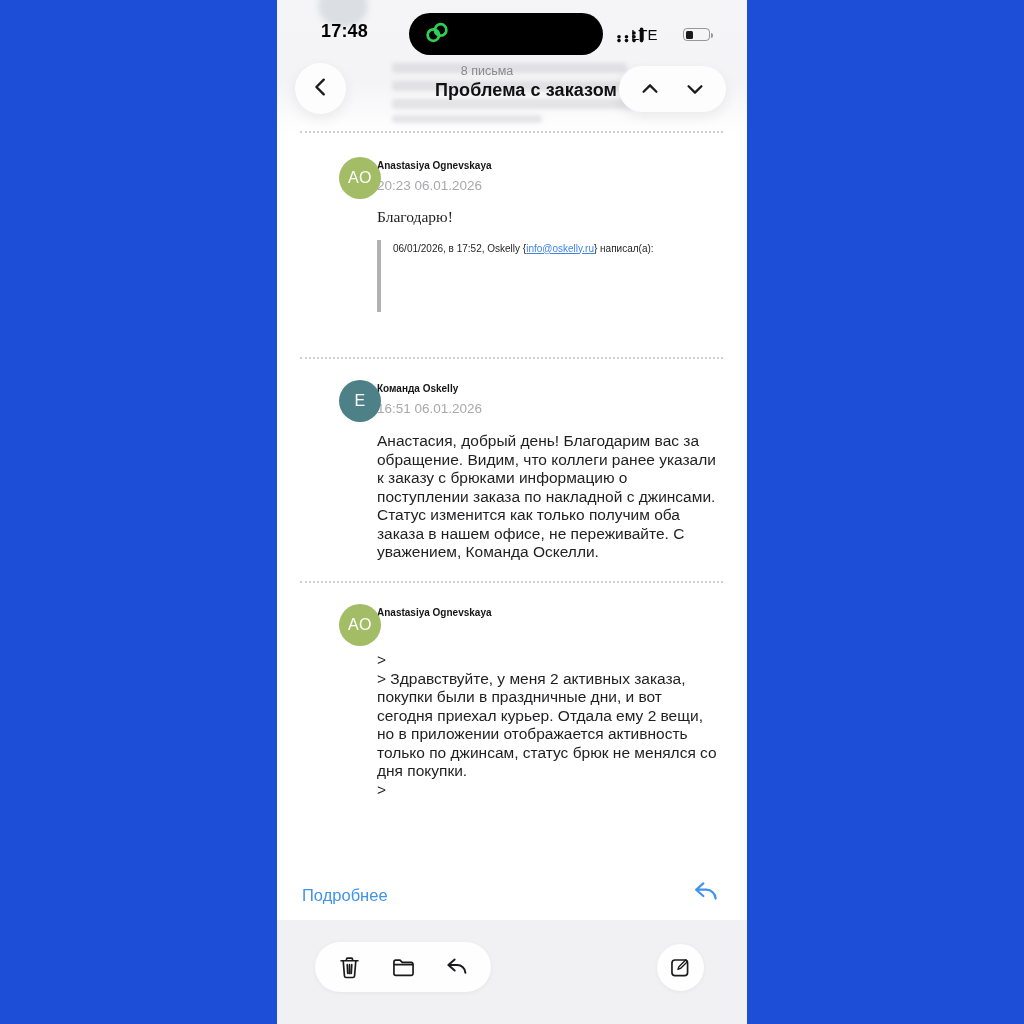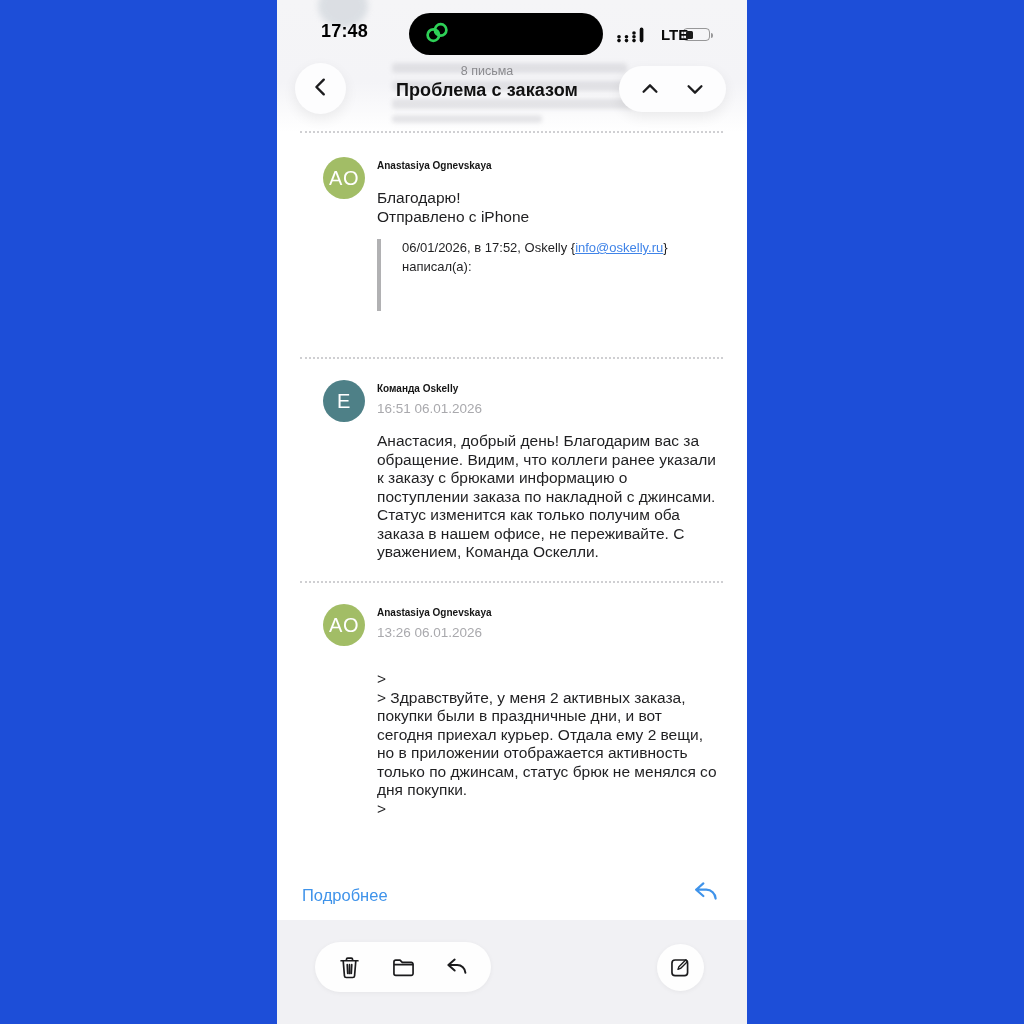--- a/index.html
+++ b/index.html
@@ -10,48 +10,48 @@
   
   .header{position:absolute;left:0;top:0;width:470px;height:132px;
           background:linear-gradient(#f5f5f7 0%,#f4f4f7 62%,rgba(248,248,250,.65) 85%,rgba(255,255,255,0) 100%);z-index:2;}
   .blur-circle{position:absolute;left:41px;top:-16px;width:50px;height:44px;border-radius:50%;
                background:#c6cdd4;opacity:.55;filter:blur(3px);}
   .blur-line{position:absolute;background:#c2c2c8;opacity:.4;filter:blur(2px);border-radius:3px;}
   .time{position:absolute;left:44px;top:21px;font-size:18px;font-weight:700;letter-spacing:.2px;color:#000;}
   .island{position:absolute;left:132px;top:13px;width:194px;height:42px;border-radius:21px;background:#000;
           display:flex;align-items:center;padding-left:13px;box-sizing:border-box;}
   .sbicons{position:absolute;top:0;left:0;}
-  .lte{position:absolute;left:384px;top:26px;font-size:15px;font-weight:700;color:#0a0a0a;text-align:right;}
+  .lte{position:absolute;left:354px;top:26px;font-size:15px;font-weight:400;color:#0a0a0a;text-align:right;}
   .battery{position:absolute;left:406px;top:28px;width:27px;height:13px;border:1px solid rgba(0,0,0,.38);
            border-radius:4px;box-sizing:border-box;}
   .battery .fill{position:absolute;left:1.5px;top:1.5px;width:7px;height:8px;background:#1a1a1a;border-radius:1.5px;}
   .battery .nub{position:absolute;right:-4px;top:3.5px;width:2.5px;height:5px;background:rgba(0,0,0,.38);
                 border-radius:0 2px 2px 0;}
 
   .back-btn{position:absolute;left:18px;top:63px;width:51px;height:51px;border-radius:50%;background:#fdfdfe;
             box-shadow:0 5px 14px rgba(0,0,0,.07);display:flex;align-items:center;justify-content:center;}
   .nav-titles{position:absolute;left:80px;right:130px;top:64px;text-align:center;z-index:3;}
   .nav-count{font-size:12.5px;color:#8a8a8e;margin-bottom:2px;}
-  .nav-title{font-size:18px;font-weight:700;color:#101010;letter-spacing:.1px;}
+  .nav-title{font-size:18px;font-weight:700;color:#101010;letter-spacing:.1px;text-align:right;}
   .updown{position:absolute;right:21px;top:66px;width:107px;height:46px;border-radius:23px;background:#fdfdfe;
           box-shadow:0 5px 14px rgba(0,0,0,.07);display:flex;align-items:center;justify-content:space-evenly;}
   .updown .chv{display:flex;align-items:center;justify-content:center;width:30px;height:46px;}
 
   .dotted{position:absolute;left:23px;right:24px;border-top:2px dotted #cfcfd2;height:0;}
 
   
   .msg{position:absolute;left:46px;right:26px;}
-  .avatar{position:absolute;left:0;top:0;width:42px;height:42px;border-radius:50%;
-          display:flex;align-items:center;justify-content:center;color:#fff;font-size:20px;font-weight:500;letter-spacing:.5px;}
+  .avatar{position:absolute;left:16px;top:0;width:42px;height:42px;border-radius:50%;
+          display:flex;align-items:center;justify-content:center;color:#fff;font-size:16px;font-weight:500;letter-spacing:.5px;}
   .mhead{margin-left:54px;}
   .mname{font-size:10px;font-weight:700;color:#151515;line-height:18px;}
   .mdate{font-size:13.5px;color:#a9a9ad;line-height:17px;margin-top:2px;}
   .mbody{margin-left:54px;font-size:15.5px;line-height:18.5px;color:#1f1f21;}
-  .quote{margin-left:54px;margin-top:13px;border-left:4px solid #b1b1b3;padding-left:21px;
-         font-size:13px;line-height:18.5px;color:#1f1f21;min-height:72px;box-sizing:border-box;}
+  .quote{margin-left:54px;margin-top:13px;border-left:4px solid #b1b1b3;padding-left:12px;
+         font-size:10px;line-height:18.5px;color:#1f1f21;min-height:72px;box-sizing:border-box;}
   .quote a{color:#4084e8;text-decoration:underline;}
 
   
   .more{position:absolute;left:25px;top:886px;font-size:16.5px;color:#3f93ea;}
   .reply-blue{position:absolute;right:25px;top:876px;}
 
   .toolbar{position:absolute;left:0;top:920px;width:470px;height:104px;background:#f1f1f4;}
   .tool-pill{position:absolute;left:38px;top:22px;width:176px;height:50px;border-radius:25px;background:#fefefe;
              box-shadow:0 1px 5px rgba(0,0,0,.05);display:flex;align-items:center;justify-content:space-evenly;}
   .tool-btn{display:flex;align-items:center;justify-content:center;width:40px;height:50px;}
@@ -126,24 +126,24 @@
         </span>
       </div>
     </div>
 
     <div class="dotted" style="top:131px;"></div>
 
     <div class="msg" style="top:157px;">
       <div class="avatar" style="background: rgb(162, 189, 102);">AO</div>
       <div class="mhead">
         <div class="mname">Anastasiya Ognevskaya</div>
-      </div>
-      <div class="mbody" style="margin-top:14px;">
+        <div class="mdate">20:23 06.01.2026</div>
+      </div>
+      <div class="mbody" style="margin-top:14px;font-family:Liberation Serif, serif;">
         <div>Благодарю!</div>
-        <div>Отправлено с iPhone</div>
       </div>
       <div class="quote">
         <span>06/01/2026, в 17:52, Oskelly {</span><a href="#">info@oskelly.ru</a><span>} написал(а):</span>
       </div>
     </div>
 
     <div class="dotted" style="top:357px;"></div>
 
     <div class="msg" style="top:380px;">
       <div class="avatar" style="background: rgb(78, 128, 135);">E</div>
@@ -153,21 +153,20 @@
       </div>
       <div class="mbody" style="margin-top:15px;">Анастасия, добрый день! Благодарим вас за обращение. Видим, что коллеги ранее указали к заказу с брюками информацию о поступлении заказа по накладной с джинсами. Статус изменится как только получим оба заказа в нашем офисе, не переживайте. С уважением, Команда Оскелли.</div>
     </div>
 
     <div class="dotted" style="top:581px;"></div>
 
     <div class="msg" style="top:604px;">
       <div class="avatar" style="background: rgb(162, 189, 102);">AO</div>
       <div class="mhead">
         <div class="mname">Anastasiya Ognevskaya</div>
-        <div class="mdate">13:26 06.01.2026</div>
       </div>
       <div class="mbody" style="margin-top:29px;">
         <div>&gt;</div>
         <div>&gt; Здравствуйте, у меня 2 активных заказа, покупки были в праздничные дни, и вот сегодня приехал курьер. Отдала ему 2 вещи, но в приложении отображается активность только по джинсам, статус брюк не менялся со дня покупки.</div>
         <div>&gt;</div>
       </div>
     </div>
 
     <div class="more">Подробнее</div>
     <div class="reply-blue">

